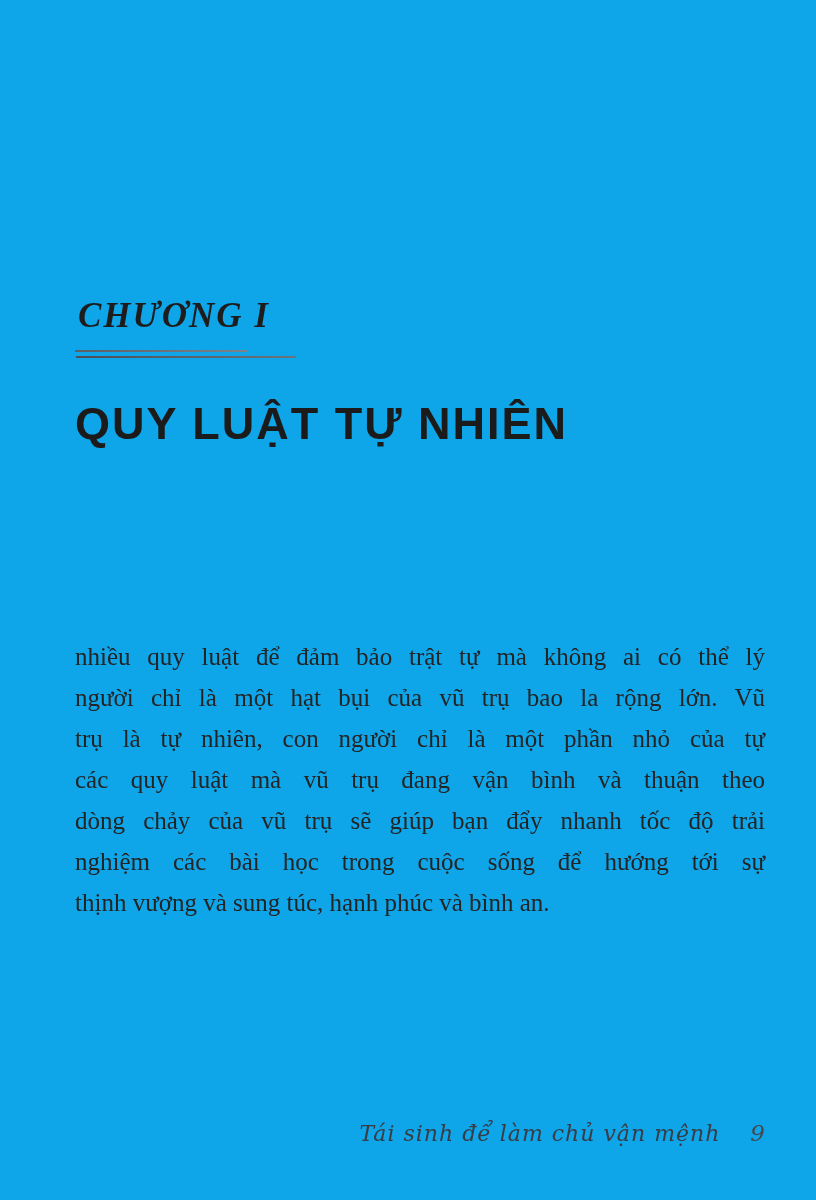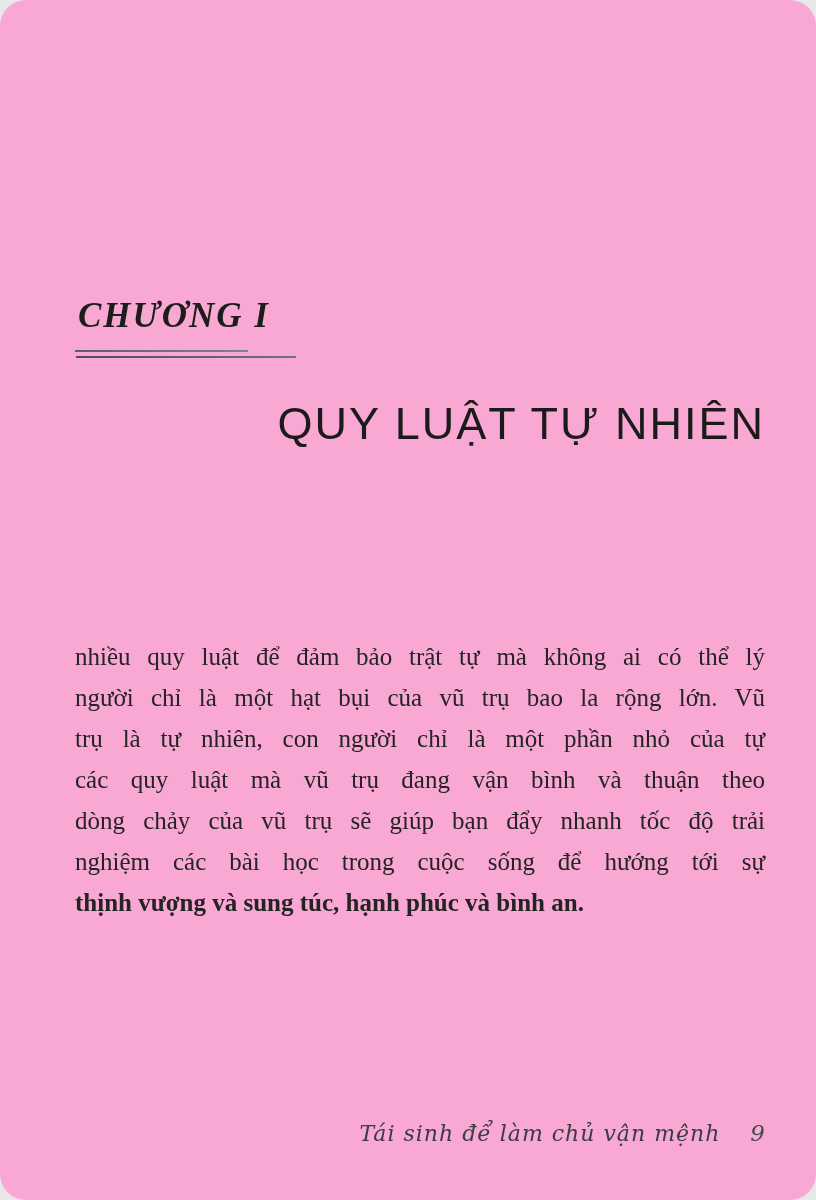--- a/index.html
+++ b/index.html
@@ -5,24 +5,23 @@
   html, body {
     margin: 0;
     padding: 0;
     background: #e8e8e8;
   }
   .page {
     position: relative;
     width: 816px;
     height: 1200px;
     margin: 0 auto;
-    background: #f9a8d4;
+    background: #0ea5e9;
     overflow: hidden;
     color: #222;
-    border-radius: 26px;
   }
   
   .chapter-label {
     position: absolute;
     left: 78px;
     top: 296px;
     font-family: "Liberation Serif", serif;
     font-style: italic;
     font-weight: bold;
     font-size: 35px;
@@ -45,23 +44,23 @@
     width: 220px;
     height: 2px;
     background: linear-gradient(to right, #4b4f55, #6d737b);
   }
   
   .page-title {
     position: absolute;
     left: 75px;
     top: 398px;
     width: 690px;
-    text-align: right;
+    text-align: left;
     font-family: "Liberation Sans", sans-serif;
-    font-weight: normal;
+    font-weight: bold;
     font-size: 45px;
     letter-spacing: 2px;
     color: #1b1b1b;
     white-space: nowrap;
   }
   
   .body-text {
     position: absolute;
     left: 75px;
     top: 636px;
@@ -74,21 +73,20 @@
     height: 41px;
     line-height: 41px;
     text-align: justify;
     text-align-last: justify;
     white-space: nowrap;
     overflow: visible;
   }
   .text-line.short {
     text-align: right;
     text-align-last: left;
-    font-weight: bold;
   }
   .text-line.first-line {
     padding-left: 46px;
     width: 644px;
   }
   .text-line.indented {
     padding-left: 38px;
     width: 652px;
   }
   .drop-cap {

